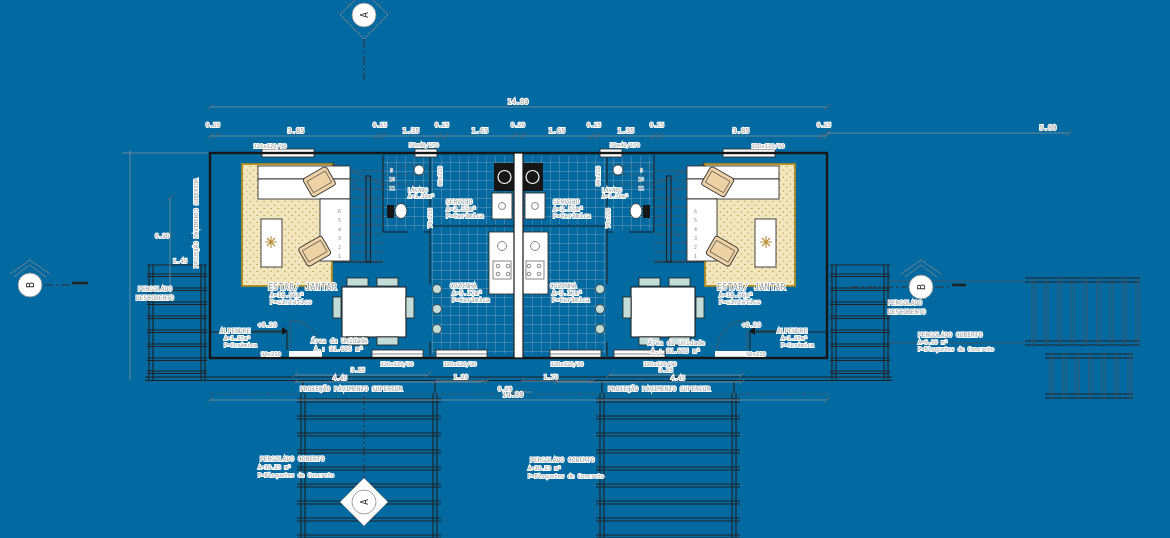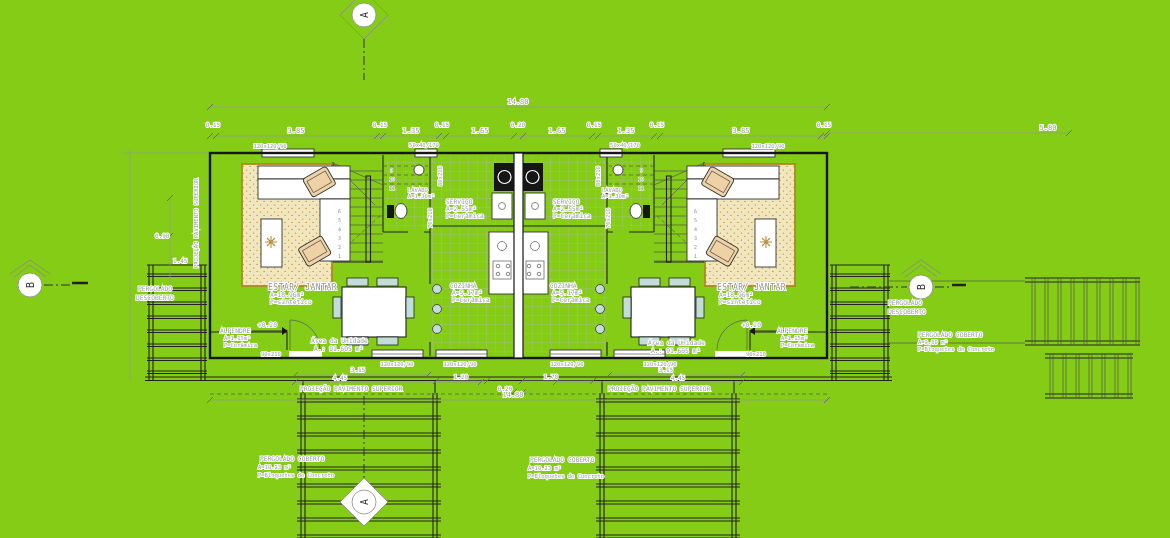--- a/index.html
+++ b/index.html
@@ -1,16 +1,16 @@
 <!DOCTYPE html>
 <html><head>
 <meta charset="utf-8">
 <style>
   html,body{margin:0;padding:0;background:#fff;overflow:hidden}
-  .canvas{position:relative;width:1170px;height:538px;background:#84cc16;font-family:"DejaVu Sans Mono",monospace}
+  .canvas{position:relative;width:1170px;height:538px;background:#0369a1;font-family:"DejaVu Sans Mono",monospace}
   svg{position:absolute;left:0;top:0}
   .w2{stroke:#161616;stroke-width:2.4;fill:none}
   .w1{stroke:#222;stroke-width:1.1;fill:none}
   .t{stroke:#555;stroke-width:.7;fill:none}
   .f{stroke:#333;stroke-width:.9;fill:#fff}
   .dim{stroke:#9a9a9a;stroke-width:.7;fill:none}
   .tick{stroke:#666;stroke-width:.9;fill:none}
   .dd{stroke:#333;stroke-width:1;fill:none;stroke-dasharray:9 3 2 3}
   .dash{stroke-dasharray:4 3}
   text{paint-order:stroke;stroke:#fff;stroke-width:2px;font-family:"DejaVu Sans Mono",monospace}

